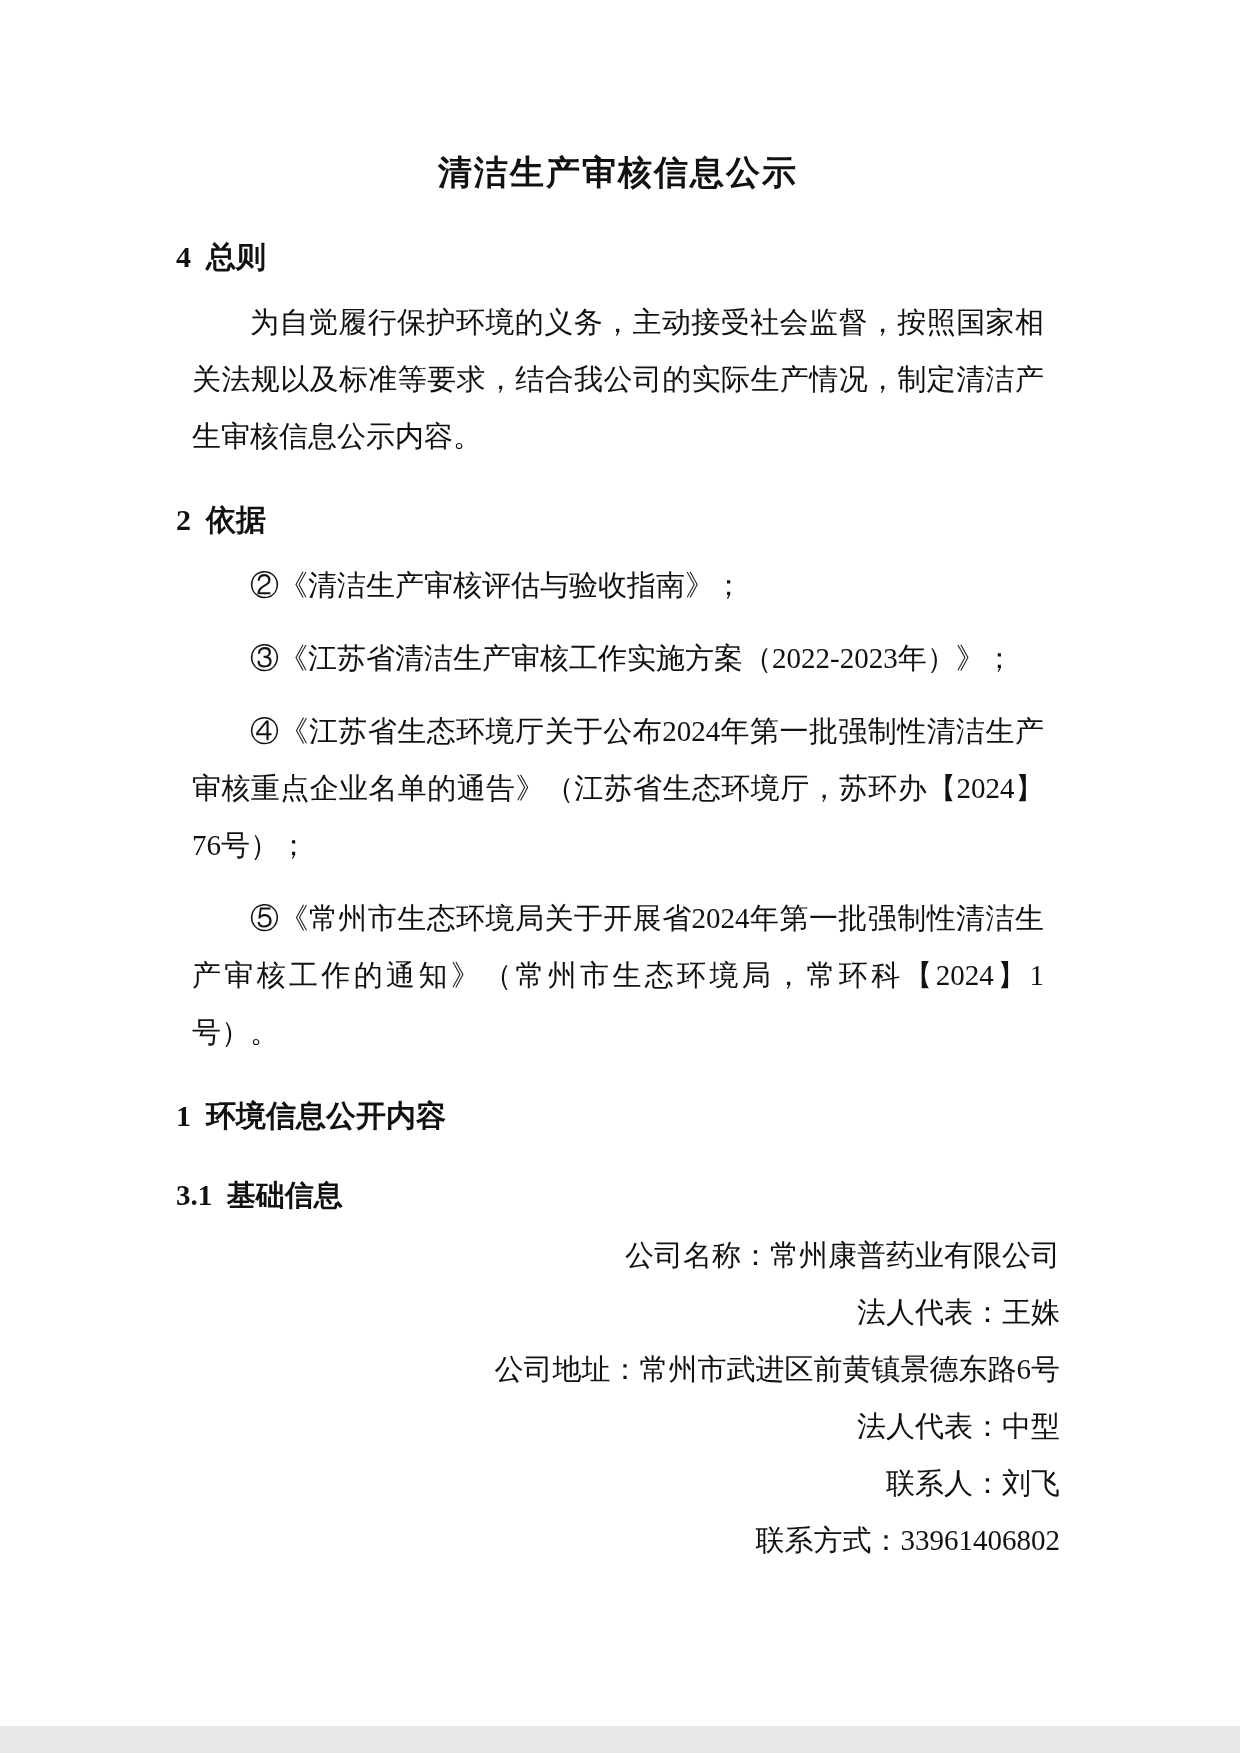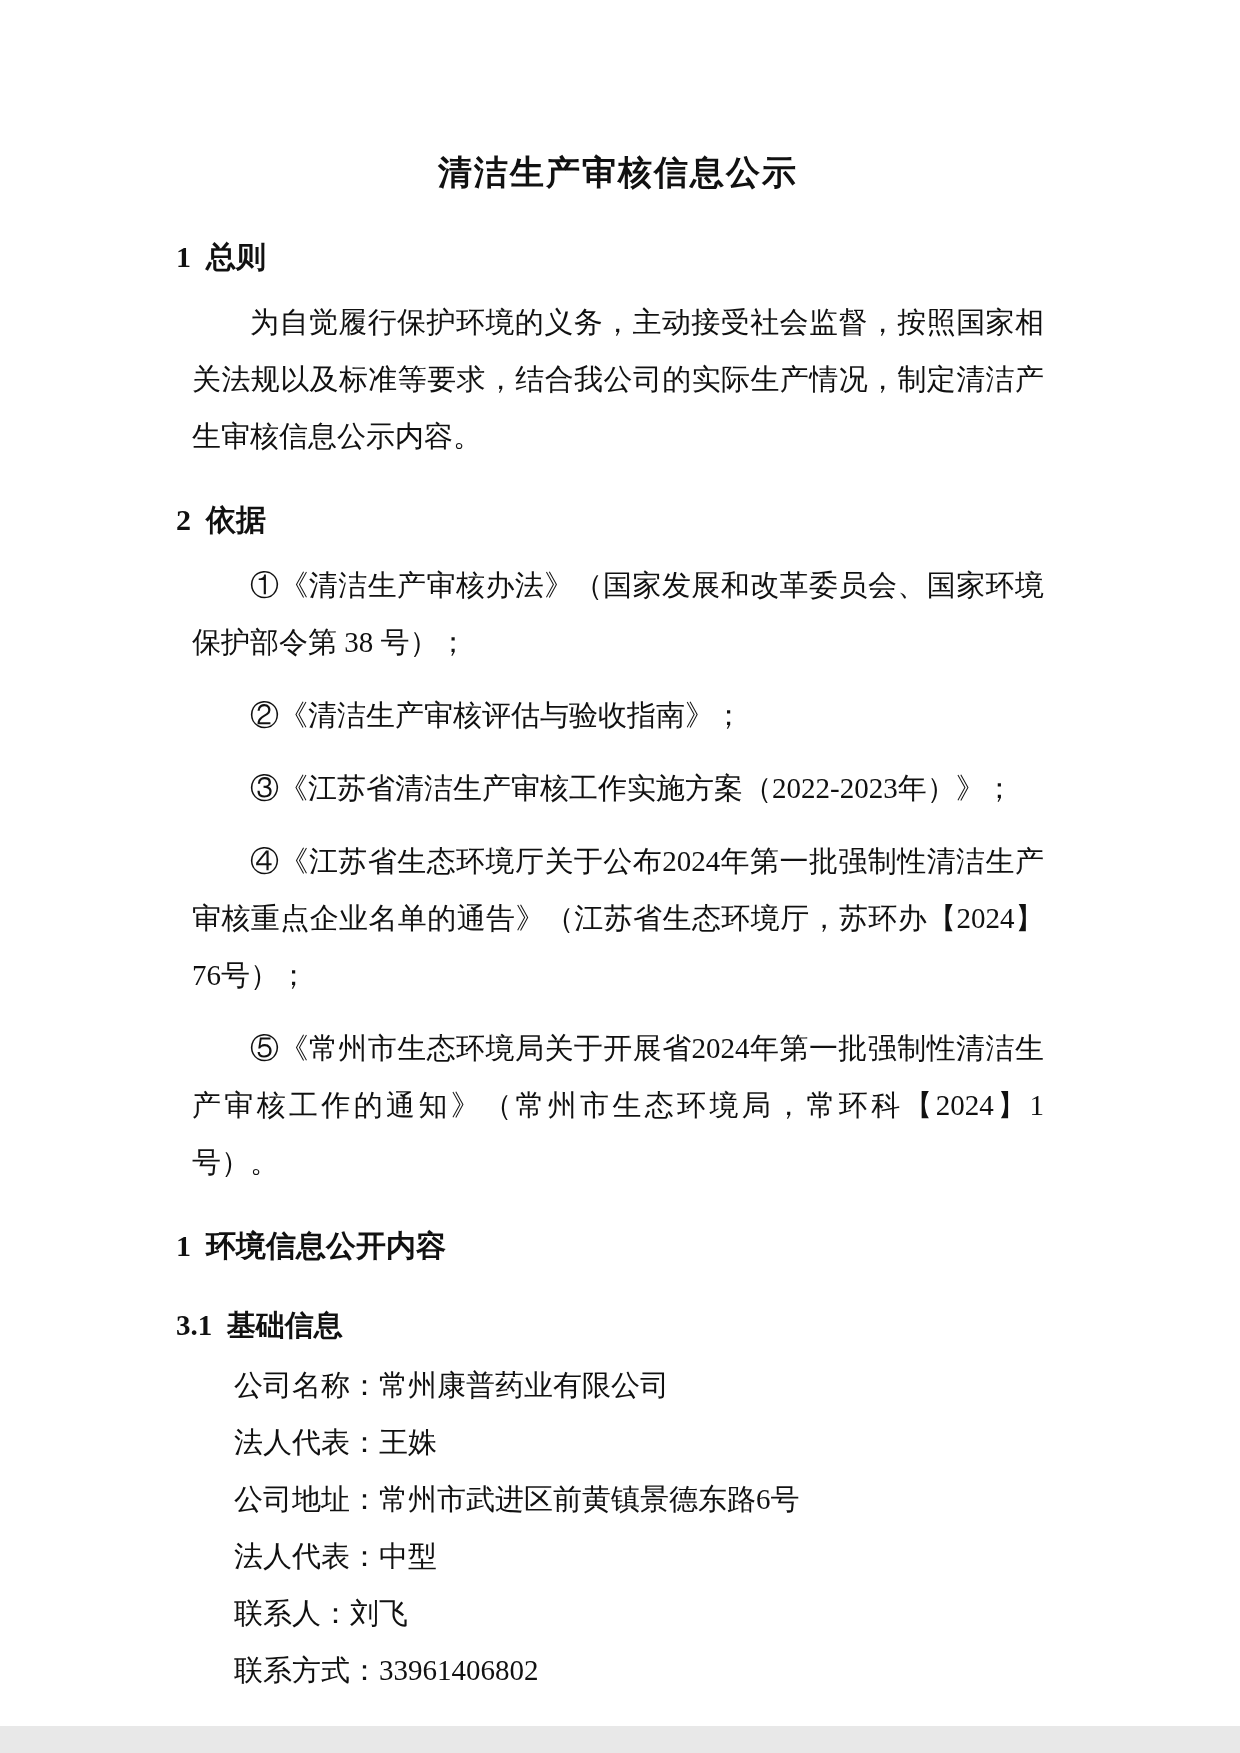--- a/index.html
+++ b/index.html
@@ -51,37 +51,37 @@
     line-height: 57px;
     text-align: justify;
     text-indent: 2em;
   }
   .info-line {
     margin: 0;
     font-size: 29px;
     line-height: 57px;
     text-indent: 2em;
     white-space: nowrap;
+    text-align: right;
   }
 </style>
 </head>
 <body>
 
 <div class="page">
   <div class="content">
 
     <h1 class="doc-title">清洁生产审核信息公示</h1>
 
-    <h2 class="section-heading">1 总则</h2>
+    <h2 class="section-heading">4 总则</h2>
 
     <p class="body-para">为自觉履行保护环境的义务，主动接受社会监督，按照国家相关法规以及标准等要求，结合我公司的实际生产情况，制定清洁产生审核信息公示内容。</p>
 
     <h2 class="section-heading">2 依据</h2>
 
-    <p class="body-para">①《清洁生产审核办法》（国家发展和改革委员会、国家环境保护部令第 38 号）；</p>
     <p class="body-para">②《清洁生产审核评估与验收指南》；</p>
     <p class="body-para">③《江苏省清洁生产审核工作实施方案（2022-2023年）》；</p>
     <p class="body-para">④《江苏省生态环境厅关于公布2024年第一批强制性清洁生产审核重点企业名单的通告》（江苏省生态环境厅，苏环办【2024】76号）；</p>
     <p class="body-para">⑤《常州市生态环境局关于开展省2024年第一批强制性清洁生产审核工作的通知》（常州市生态环境局，常环科【2024】1号）。</p>
 
     <h2 class="section-heading">1 环境信息公开内容</h2>
 
     <h3 class="subsection-heading">3.1 基础信息</h3>
 
     <p class="info-line">

